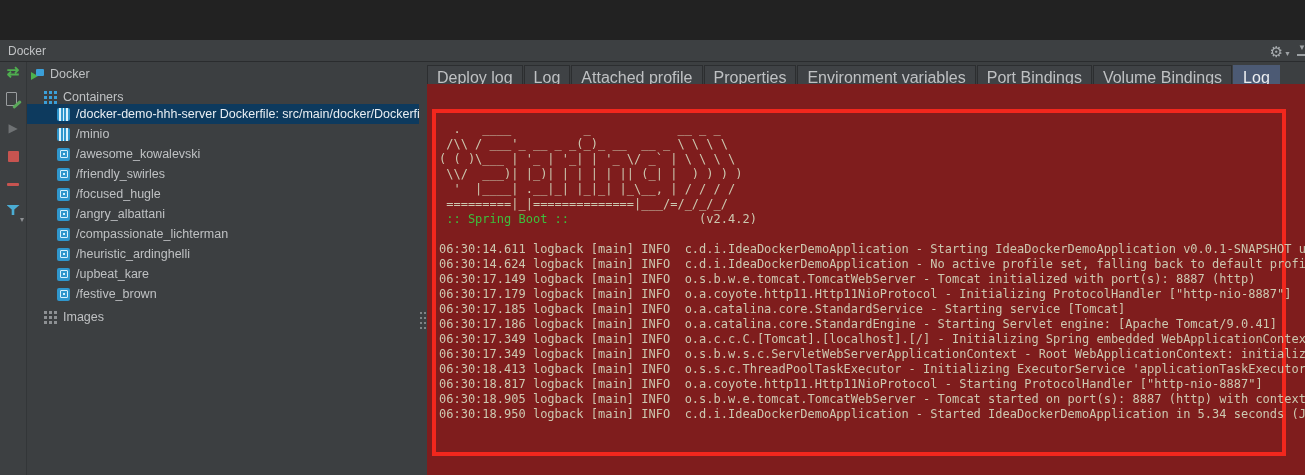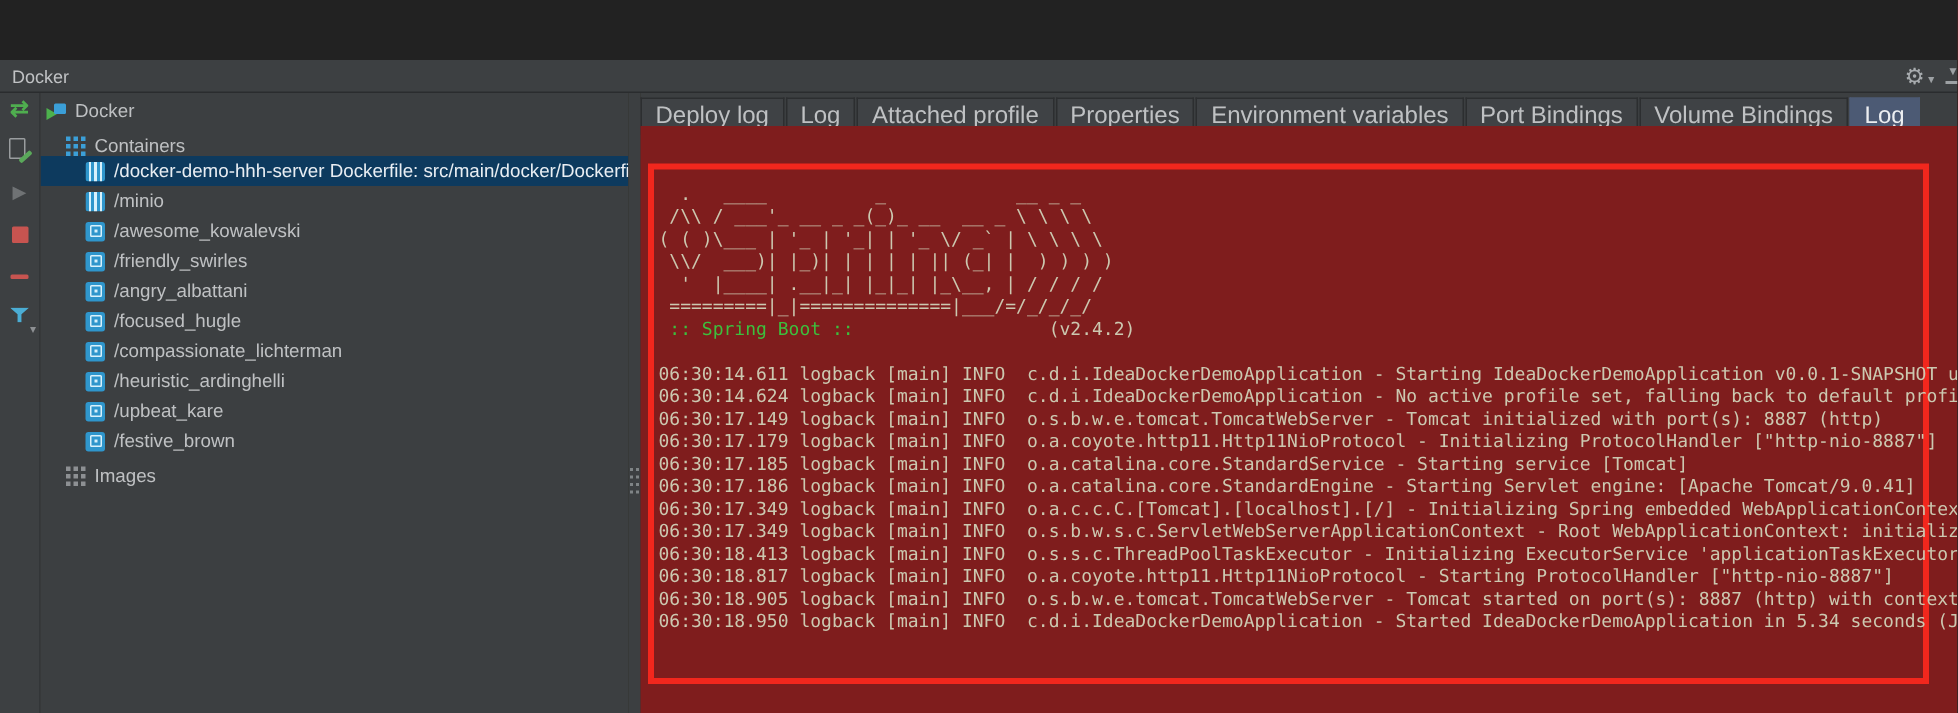--- a/index.html
+++ b/index.html
@@ -125,25 +125,25 @@
       <div class="trow ind2">
         <span class="ticon ci stopped"></span>
         <span>/awesome_kowalevski</span>
       </div>
       <div class="trow ind2">
         <span class="ticon ci stopped"></span>
         <span>/friendly_swirles</span>
       </div>
       <div class="trow ind2">
         <span class="ticon ci stopped"></span>
+        <span>/focused_hugle</span>
+      </div>
+      <div class="trow ind2">
+        <span class="ticon ci stopped"></span>
         <span>/angry_albattani</span>
-      </div>
-      <div class="trow ind2">
-        <span class="ticon ci stopped"></span>
-        <span>/focused_hugle</span>
       </div>
       <div class="trow ind2">
         <span class="ticon ci stopped"></span>
         <span>/compassionate_lichterman</span>
       </div>
       <div class="trow ind2">
         <span class="ticon ci stopped"></span>
         <span>/heuristic_ardinghelli</span>
       </div>
       <div class="trow ind2">

